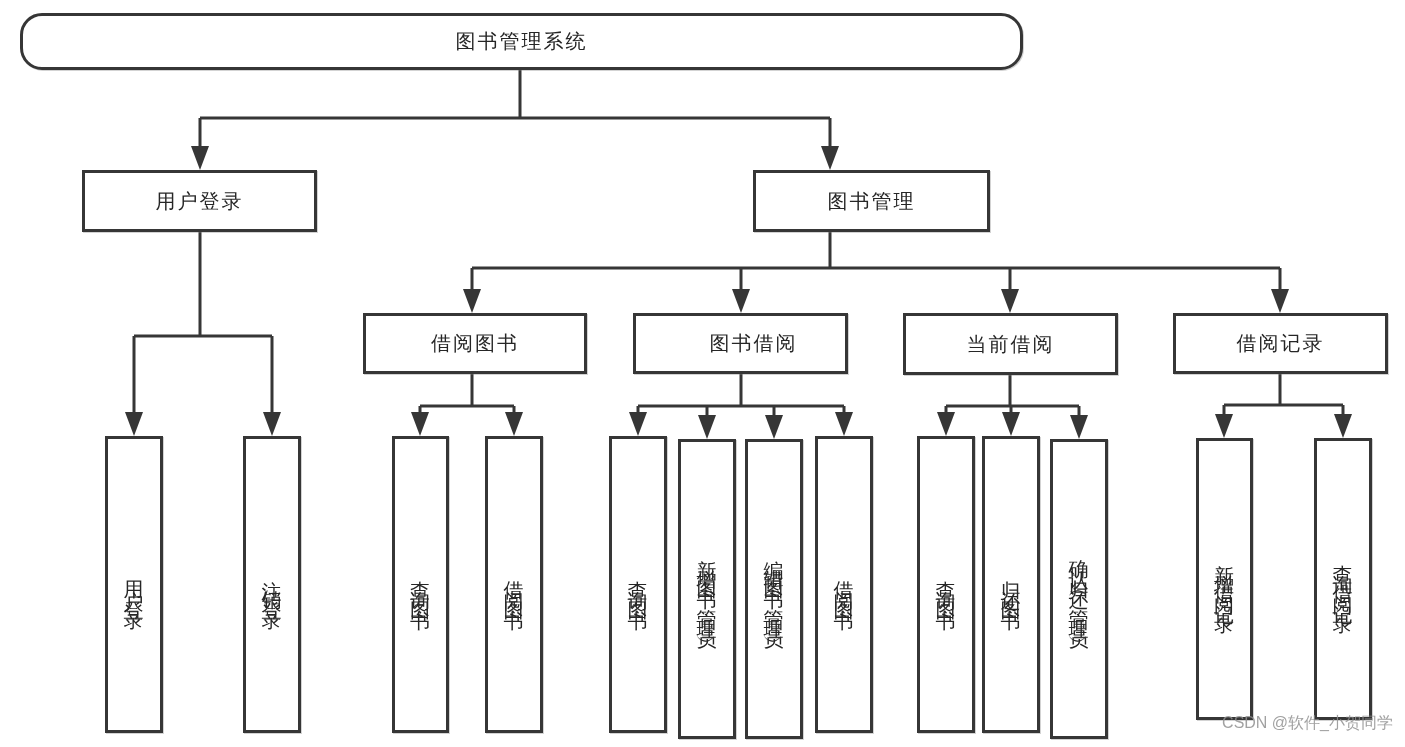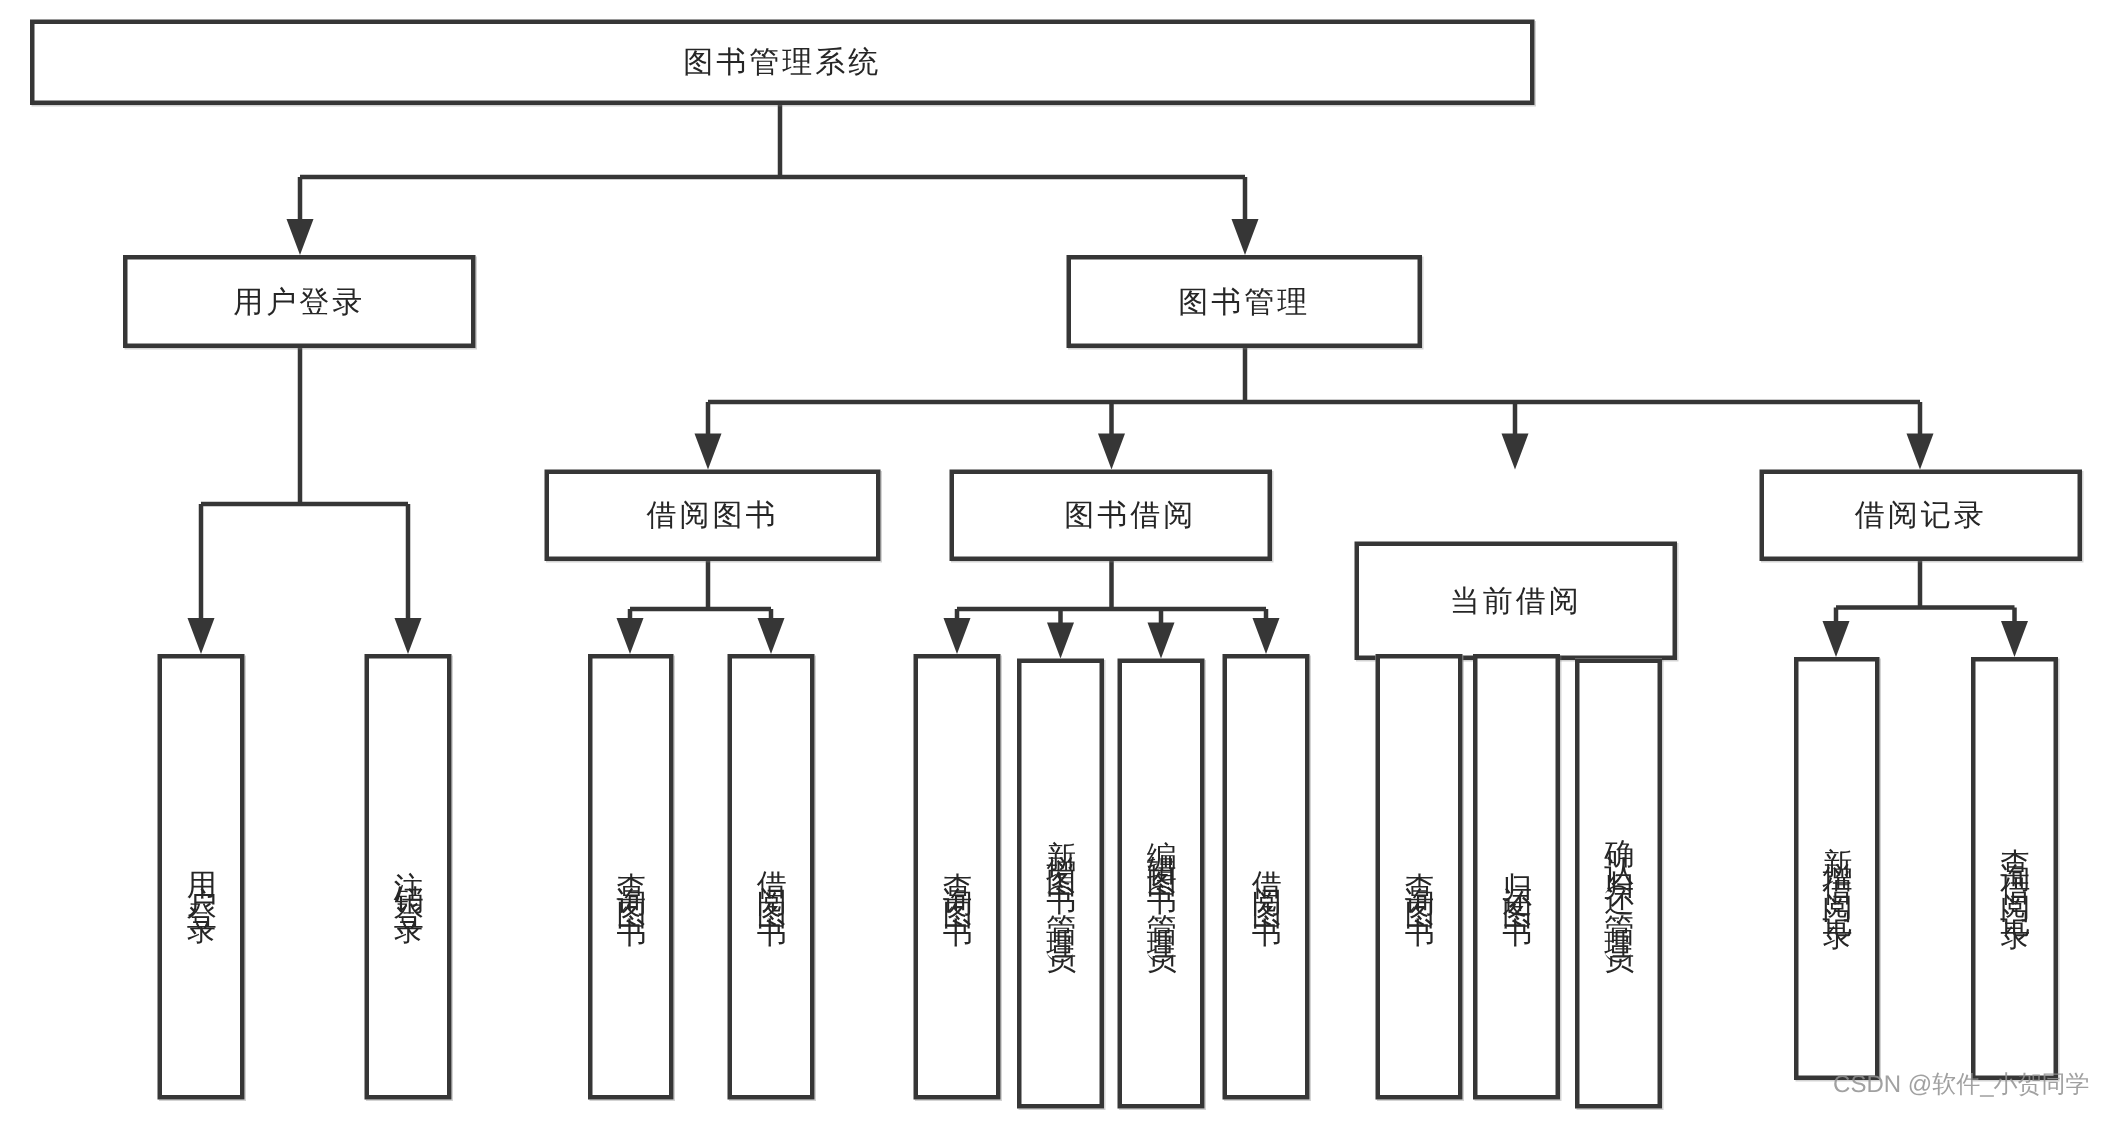--- a/index.html
+++ b/index.html
@@ -63,38 +63,38 @@
          M1280 374 V405 M1224 405 H1343 M1224 405 V417 M1343 405 V417" fill="none" stroke="#363636" stroke-width="3"></path>
     <path d="M200 170 l-9 -24 h18 Z  M830 170 l-9 -24 h18 Z
          M472 313 l-9 -24 h18 Z  M741 313 l-9 -24 h18 Z  M1010 313 l-9 -24 h18 Z  M1280 313 l-9 -24 h18 Z
          M134 436 l-9 -24 h18 Z  M272 436 l-9 -24 h18 Z
          M420 436 l-9 -24 h18 Z  M514 436 l-9 -24 h18 Z
          M638 436 l-9 -24 h18 Z  M707 439 l-9 -24 h18 Z  M774 439 l-9 -24 h18 Z  M844 436 l-9 -24 h18 Z
          M946 436 l-9 -24 h18 Z  M1011 436 l-9 -24 h18 Z  M1079 439 l-9 -24 h18 Z
          M1224 438 l-9 -24 h18 Z M1343 438 l-9 -24 h18 Z" fill="#363636" stroke="none"></path>
   </svg>
 
-  <div class="node" style="left:20px; top:13px; width:1003px; height:57px;">
+  <div class="node" style="left:20px; top:13px; width:1003px; height:57px;border-radius:22px;">
     <span>图书管理系统</span>
   </div>
 
   <div class="node" style="left:82px; top:170px; width:235px; height:62px;">
     <span>用户登录</span>
   </div>
-  <div class="node" style="left:711px; top:170px; width:237px; height:62px;">
+  <div class="node" style="left:753px; top:170px; width:237px; height:62px;">
     <span>图书管理</span>
   </div>
 
   <div class="node" style="left:363px; top:313px; width:224px; height:61px;">
     <span>借阅图书</span>
   </div>
   <div class="node" style="left:633px; top:313px; width:215px; height:61px;padding-left:26px;">
     <span>图书借阅</span>
   </div>
-  <div class="node" style="left:903px; top:313px; width:215px; height:79px;margin-top:48px;">
+  <div class="node" style="left:903px; top:313px; width:215px; height:62px;">
     <span>当前借阅</span>
   </div>
   <div class="node" style="left:1173px; top:313px; width:215px; height:61px;justify-content:center;">
     <span>借阅记录</span>
   </div>
 
   <div class="leaf" style="left:105px; top:436px; width:58px; height:297px;">
     <span>用户登录</span>
   </div>
   <div class="leaf" style="left:243px; top:436px; width:58px; height:297px;">

